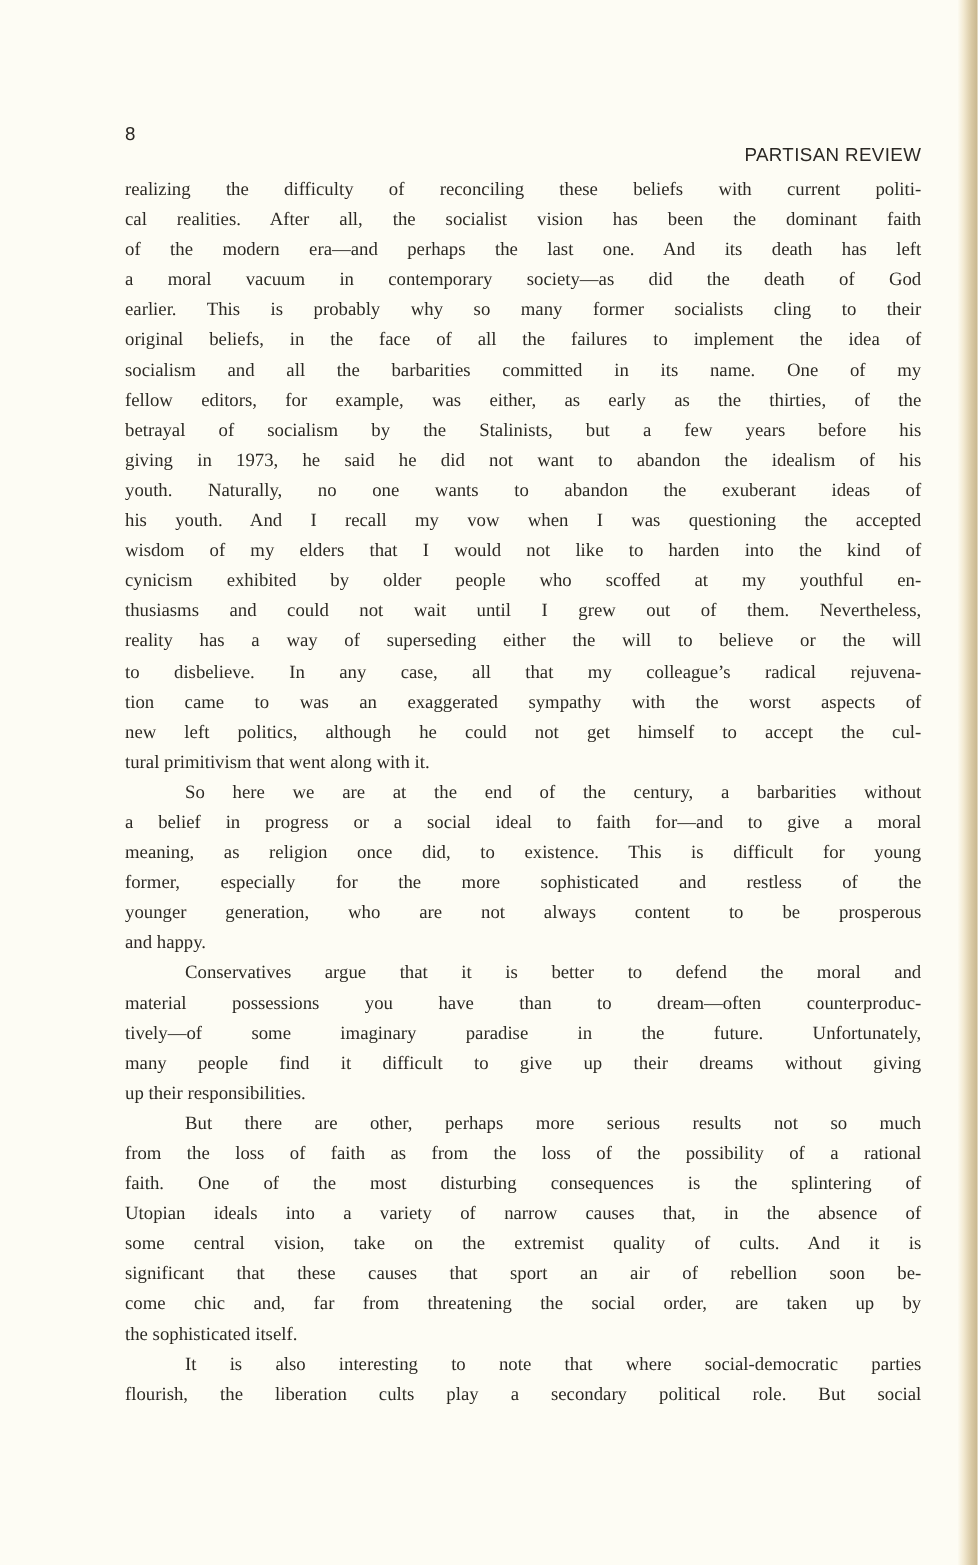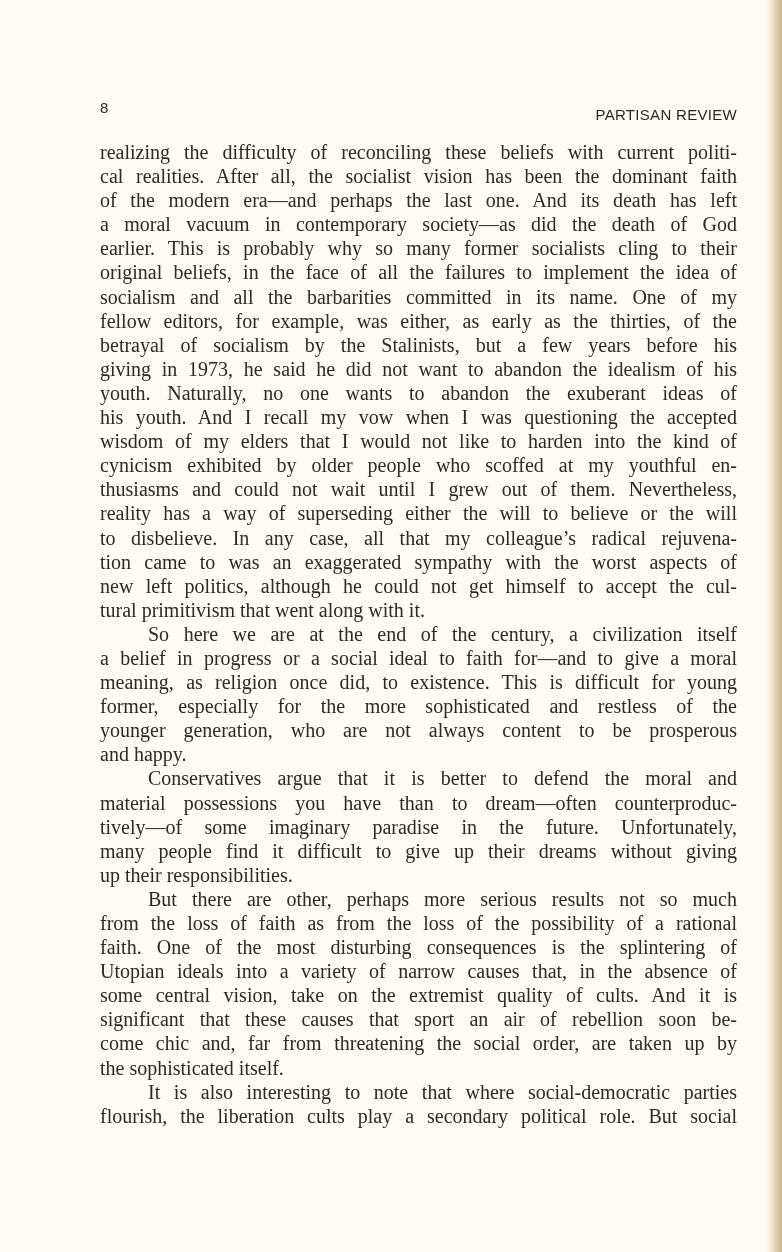--- a/index.html
+++ b/index.html
@@ -44,30 +44,30 @@
       letter-spacing: 0.3px;
     }
     .folio {
       position: absolute;
       left: 0;
       top: 0;
     }
     .journal-title {
       position: absolute;
       right: 0;
-      top: 7px;
+      top: 17px;
       padding-left: 31px;
     }
     .body-text {
       position: absolute;
       top: 140px;
       left: 100px;
       width: 637px;
       font-family: "Liberation Serif", serif;
-      font-size: 20px;
+      font-size: 15px;
       line-height: 24.1px;
       color: #2d2a25;
       text-align: justify;
       hyphens: manual;
     }
     .body-text p {
       margin: 0;
     }
     .line {
       display: block;
@@ -113,21 +113,21 @@
       <span class="line">cynicism exhibited by older people who scoffed at my youthful en-</span>
       <span class="line">thusiasms and could not wait until I grew out of them. Nevertheless,</span>
       <span class="line">reality has a way of superseding either the will to believe or the will</span>
       <span class="line">to disbelieve. In any case, all that my colleague’s radical rejuvena-</span>
       <span class="line">tion came to was an exaggerated sympathy with the worst aspects of</span>
       <span class="line">new left politics, although he could not get himself to accept the cul-</span>
       <span class="line last">tural primitivism that went along with it.</span>
     </p>
 
     <p>
-      <span class="line indent">So here we are at the end of the century, a civilization itself</span>
+      <span class="line indent">So here we are at the end of the century, a barbarities without</span>
       <span class="line">a belief in progress or a social ideal to faith for—and to give a moral</span>
       <span class="line">meaning, as religion once did, to existence. This is difficult for young</span>
       <span class="line">former, especially for the more sophisticated and restless of the</span>
       <span class="line">younger generation, who are not always content to be prosperous</span>
       <span class="line last">and happy.</span>
     </p>
 
     <p>
       <span class="line indent">Conservatives argue that it is better to defend the moral and</span>
       <span class="line">material possessions you have than to dream—often counterproduc-</span>

